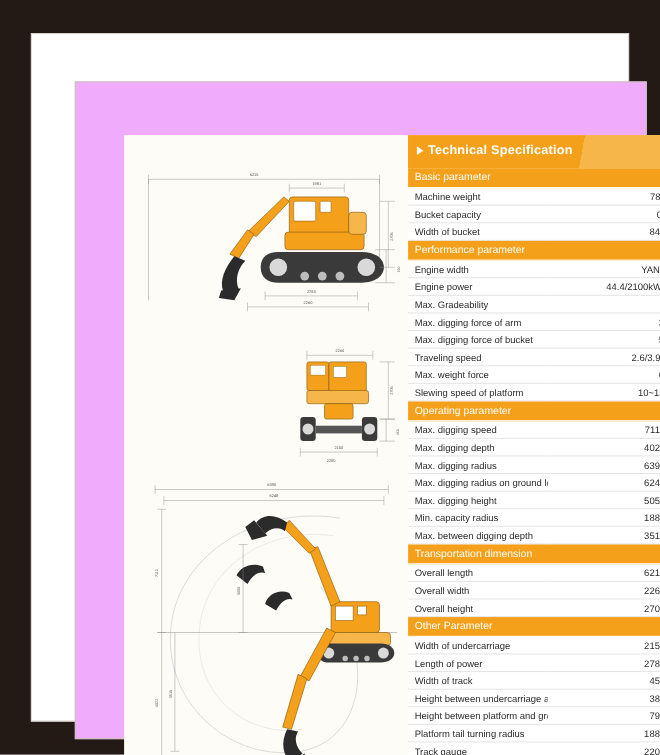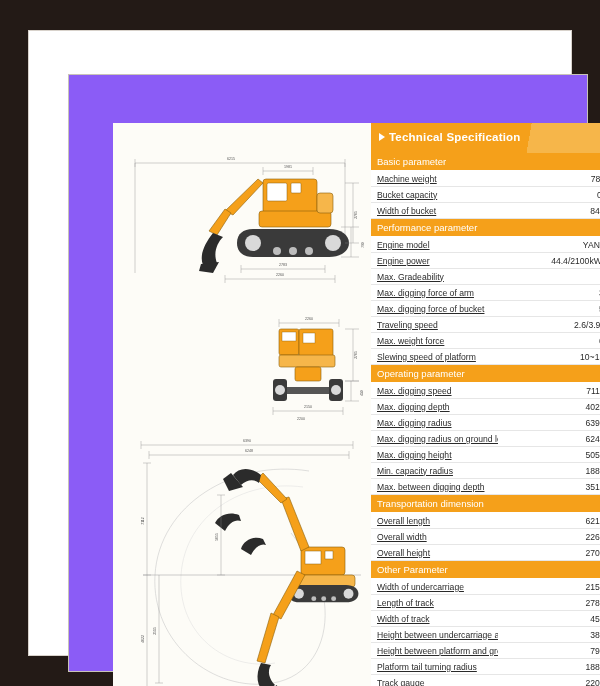--- a/index.html
+++ b/index.html
@@ -15,21 +15,21 @@
     box-sizing:border-box;
   }
   .frame-mat{
     position:absolute;left:28px;top:30px;width:544px;height:626px;
     background:#ffffff;
     box-sizing:border-box;
     box-shadow:0 0 0 1px #d8d2cb inset;
   }
   .frame-inner-line{
     position:absolute;left:40px;top:44px;width:520px;height:598px;
-    background:#8b5cf6;
+    background:#f0abfc;
     border:1px solid #c9c3b8;
     box-sizing:border-box;
   }
   .sheet{
     position:absolute;left:44px;top:48px;width:512px;height:590px;
     background:#fdfcf7;
     box-sizing:border-box;
     display:flex;
   }
   
@@ -81,21 +81,21 @@
     table-layout:fixed;
   }
   table.rows td{
     font-size:8.6px;
     color:#2a2a2a;
     padding:2.5px 6px;
     border-bottom:1px solid #e6e6e6;
     white-space:nowrap;
     overflow:hidden;
   }
-  td.label{text-align:left;text-decoration:underline;}
+  td.label{text-align:left;}
   td.value{text-align:right;}
   .lbl-small{font-size:8.2px;}
 </style>
 </head>
 <body>
 
 <div class="frame-outer">
   <div class="frame-mat">
     <div class="frame-inner-line">
       <div class="sheet">
@@ -305,21 +305,21 @@
                     <td class="label">Width of bucket</td>
                     <td class="value">845mm</td>
                   </tr>
             </tbody>
               </table>
 
             <div class="section">Performance parameter</div>
             <table class="rows">
               <tbody>
                   <tr>
-                    <td class="label">Engine model</td>
+                    <td class="label">Engine width</td>
                     <td class="value">YANMAR</td>
                   </tr>
               <tr>
                     <td class="label">Engine power</td>
                     <td class="value">44.4/2100kW/rpm</td>
                   </tr>
               <tr>
                     <td class="label">Max. Gradeability</td>
                     <td class="value">35°</td>
                   </tr>
@@ -399,21 +399,21 @@
               </table>
 
             <div class="section">Other Parameter</div>
             <table class="rows">
               <tbody>
                   <tr>
                     <td class="label">Width of undercarriage</td>
                     <td class="value">2150mm</td>
                   </tr>
               <tr>
-                    <td class="label">Length of track</td>
+                    <td class="label">Length of power</td>
                     <td class="value">2783mm</td>
                   </tr>
               <tr>
                     <td class="label">Width of track</td>
                     <td class="value">450mm</td>
                   </tr>
               <tr>
                     <td class="label lbl-small">Height between undercarriage and ground</td>
                     <td class="value">380mm</td>
                   </tr>

